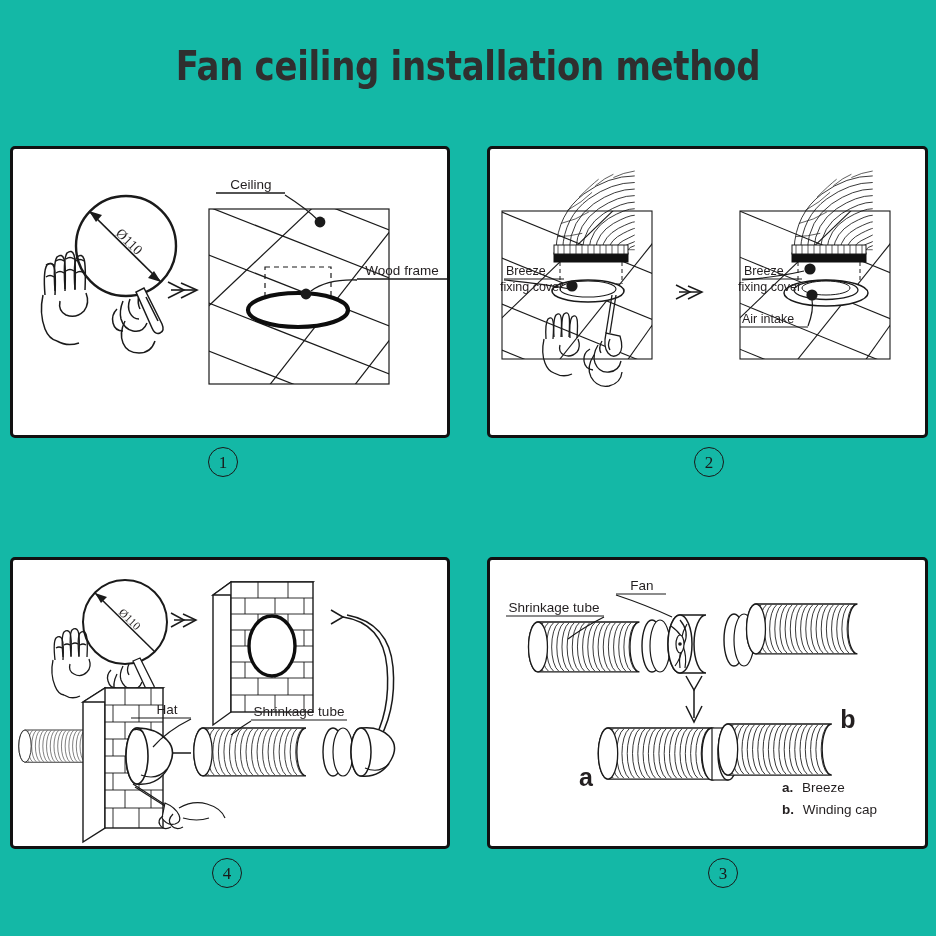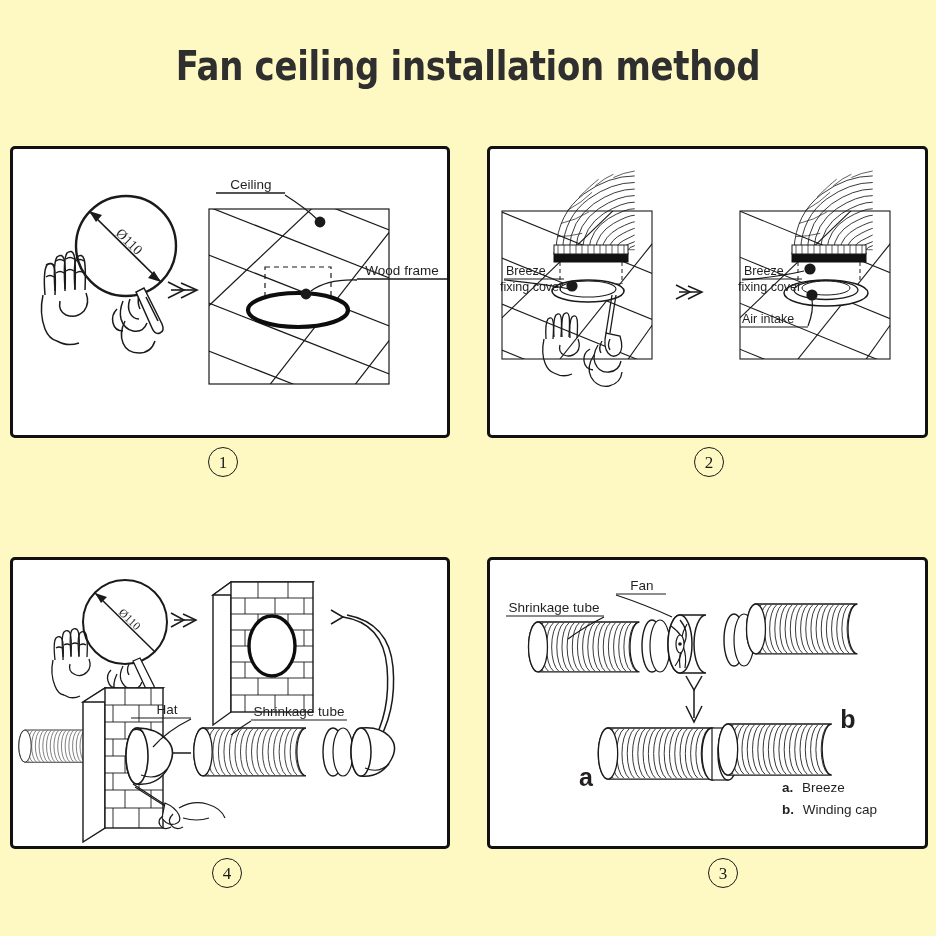--- a/index.html
+++ b/index.html
@@ -6,21 +6,21 @@
   html, body {
     width: 936px; height: 936px;
     background: #ffffff;
     font-family: "Liberation Sans", sans-serif;
     color: #231f20;
     overflow: hidden;
   }
   #page {
     position: relative;
     width: 936px; height: 936px;
-    background: #fef9c3;
+    background: #14b8a6;
   }
   
   #title {
     position: absolute;
     left: 0; top: 42px;
     width: 936px;
     text-align: center;
     font-size: 41px;
     font-weight: bold;
     letter-spacing: -0.3px;

